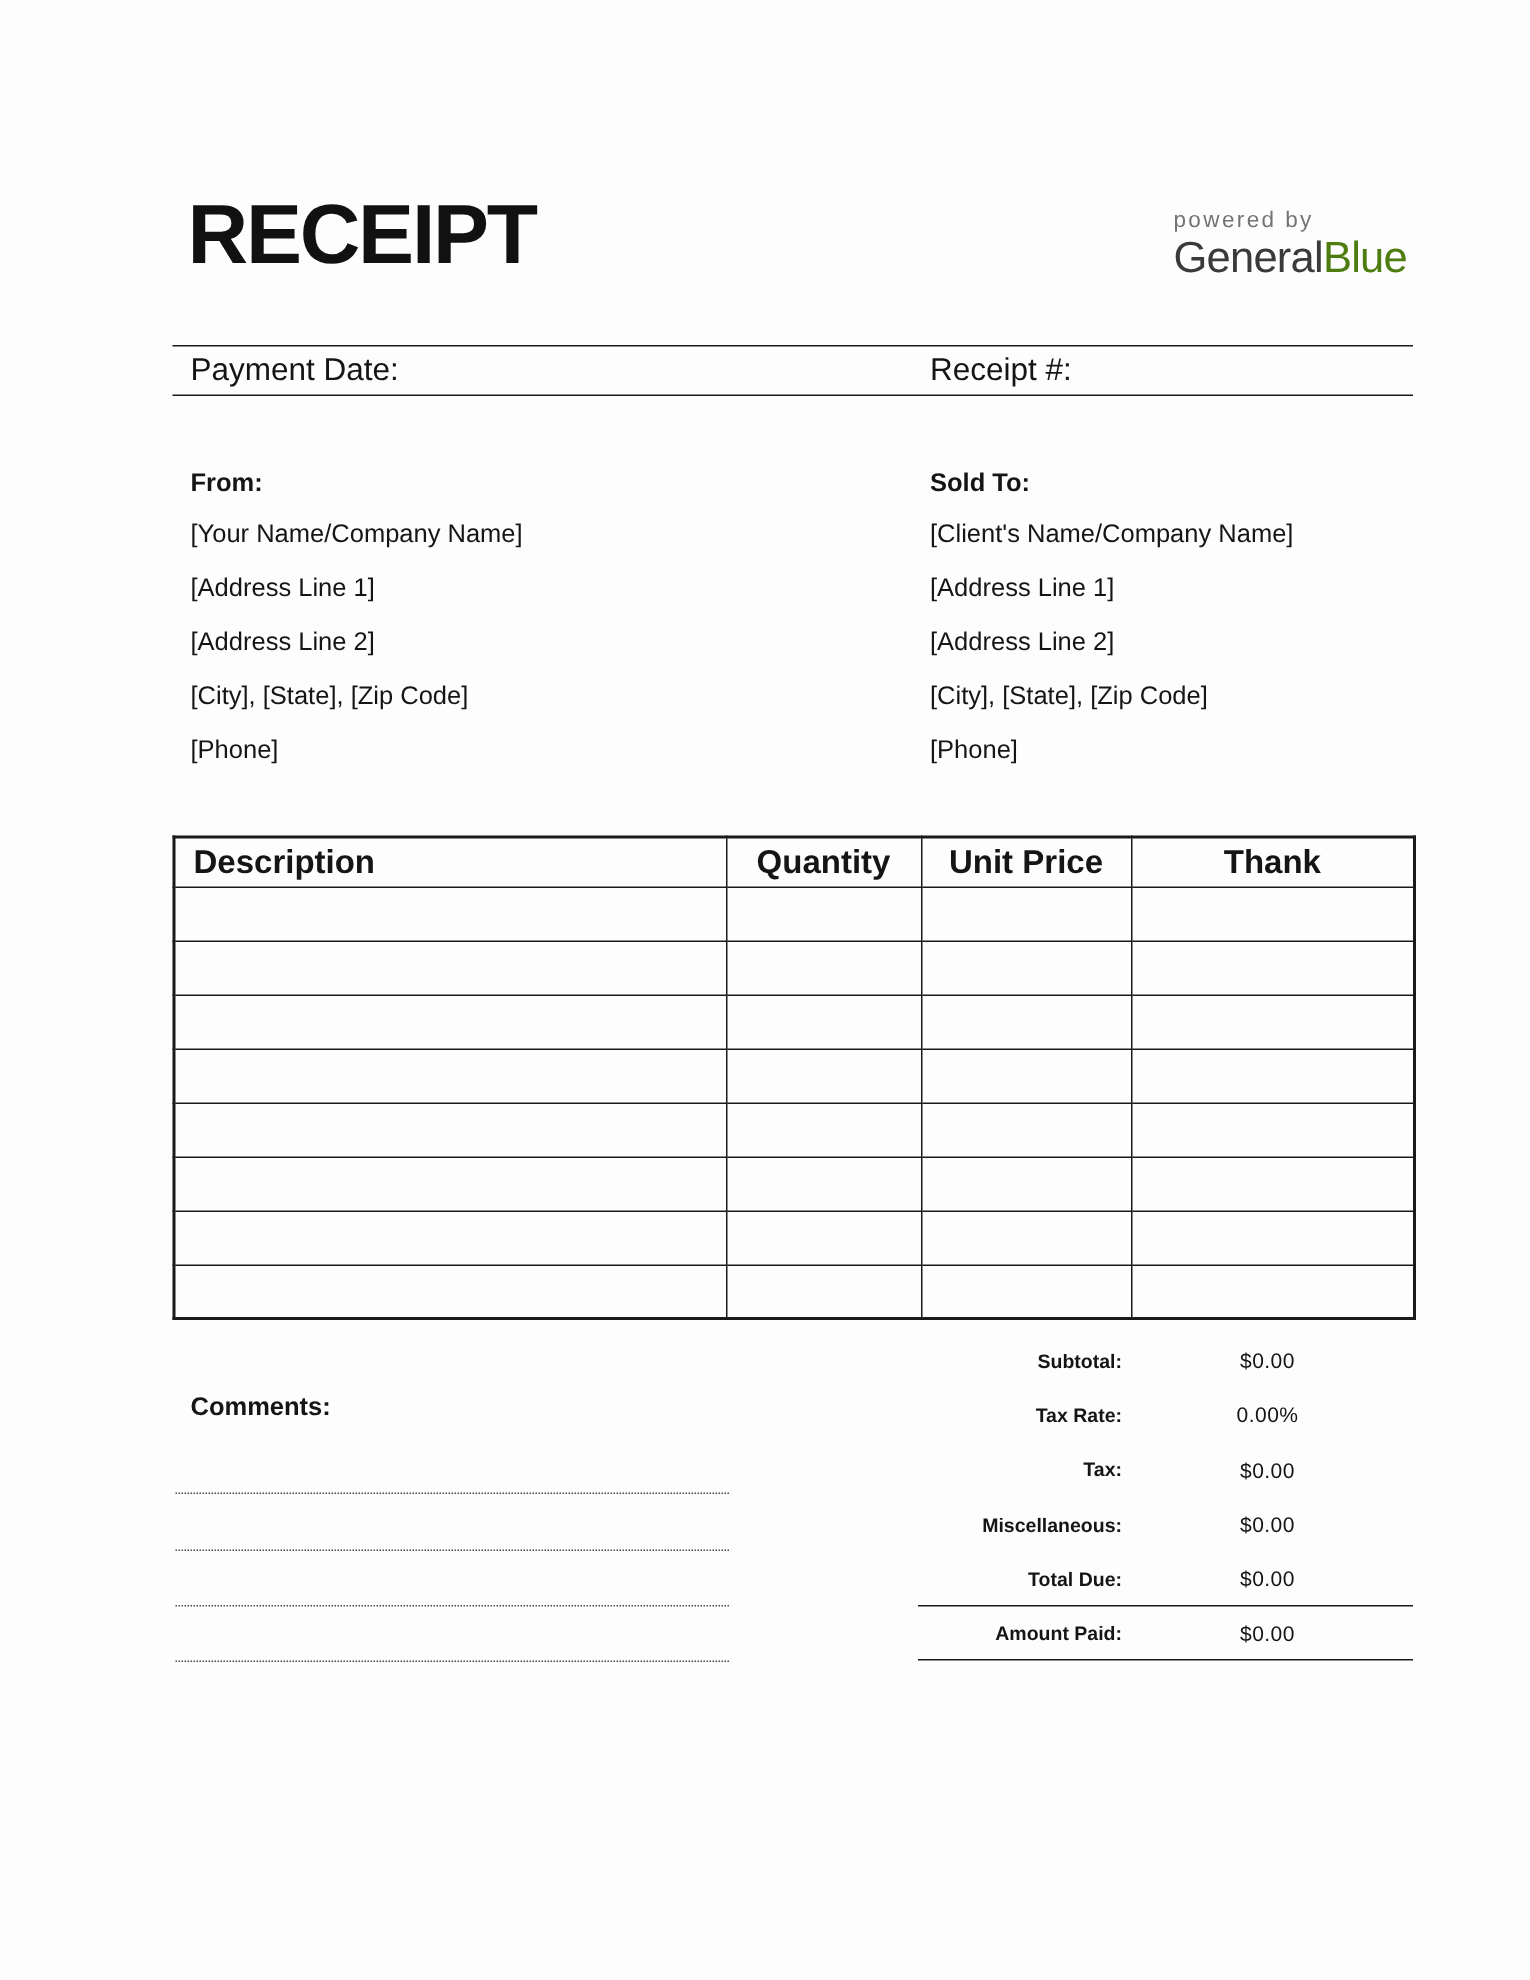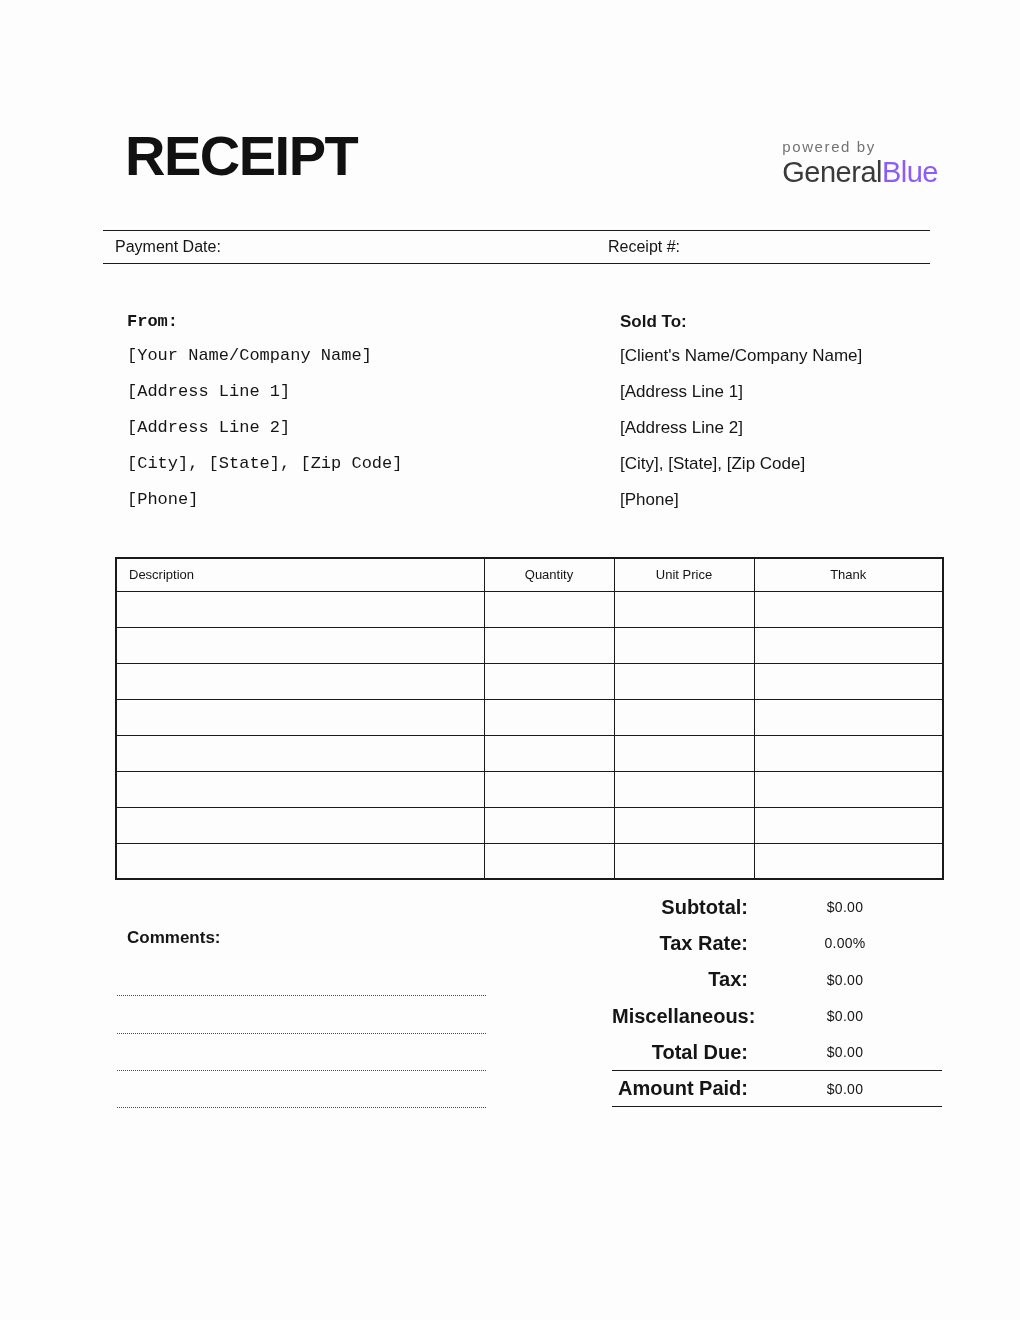--- a/index.html
+++ b/index.html
@@ -15,57 +15,57 @@
   .title {
     position:absolute; left:105px; top:127px;
     font-size:56px; line-height:58px; font-weight:800; letter-spacing:-1.5px;
     color:#111;
   }
   .logo { position:absolute; right:102px; top:138px; text-align:left; }
   .logo .powered {
     font-size:15px; color:#737373; letter-spacing:1.6px; margin-bottom:1px;
   }
   .logo .brand { font-size:29px; line-height:32px; letter-spacing:-0.5px; color:#3a3a3a; }
-  .logo .brand .blue { color:#8b5cf6; }
+  .logo .brand .blue { color:#4d7c0f; }
 
   
   .meta-band {
-    position:absolute; left:83px; top:230px; width:827px; height:34px;
+    position:absolute; left:95px; top:230px; width:827px; height:34px;
     border-top:1.5px solid #1a1a1a; border-bottom:1.5px solid #1a1a1a;
-    display:flex; align-items:center; font-size:16px;
+    display:flex; align-items:center; font-size:21px;
   }
   .meta-band .payment-label { margin-left:12px; }
   .meta-band .receipt-label { position:absolute; left:505px; }
 
   
   .parties { position:absolute; left:107px; top:306px; width:815px; }
   .party { position:absolute; top:0; width:400px; }
-  .party.from { left:0;font-family:Liberation Mono, monospace; }
+  .party.from { left:0; }
   .party.soldto { left:493px; }
   .party .heading { height:32px; line-height:32px; font-weight:700; font-size:17px; }
   .party .line { height:36px; line-height:36px; font-size:17px; }
 
   
   table.items {
     position:absolute; left:95px; top:557px; width:827px;
     border-collapse:collapse; table-layout:fixed;
     border:2px solid #1a1a1a;
   }
   table.items th, table.items td { border:1.5px solid #1a1a1a; }
   table.items th {
-    height:33px; font-size:13px; font-weight:400; text-align:center;
+    height:33px; font-size:22px; font-weight:700; text-align:center;
     vertical-align:middle; padding:0;
   }
   table.items th.desc { text-align:left; padding-left:12px; }
   table.items td { height:36px; }
 
   
   .totals { position:absolute; left:592px; top:889px; width:330px; }
   .trow { display:flex; align-items:center; height:36.3px; }
-  .tlabel { width:136px; text-align:right; font-weight:700; font-size:20px; white-space:nowrap; }
+  .tlabel { width:136px; text-align:right; font-weight:700; font-size:13px; white-space:nowrap; }
   .tvalue { flex:1; text-align:center; font-size:14px; letter-spacing:0.3px; }
   .trow.amount-paid {
     border-top:1.5px solid #1a1a1a; border-bottom:1.5px solid #1a1a1a;
   }
 
   
   .comments-label {
     position:absolute; left:107px; top:928px;
     font-weight:700; font-size:17px;text-align:right;
   }

